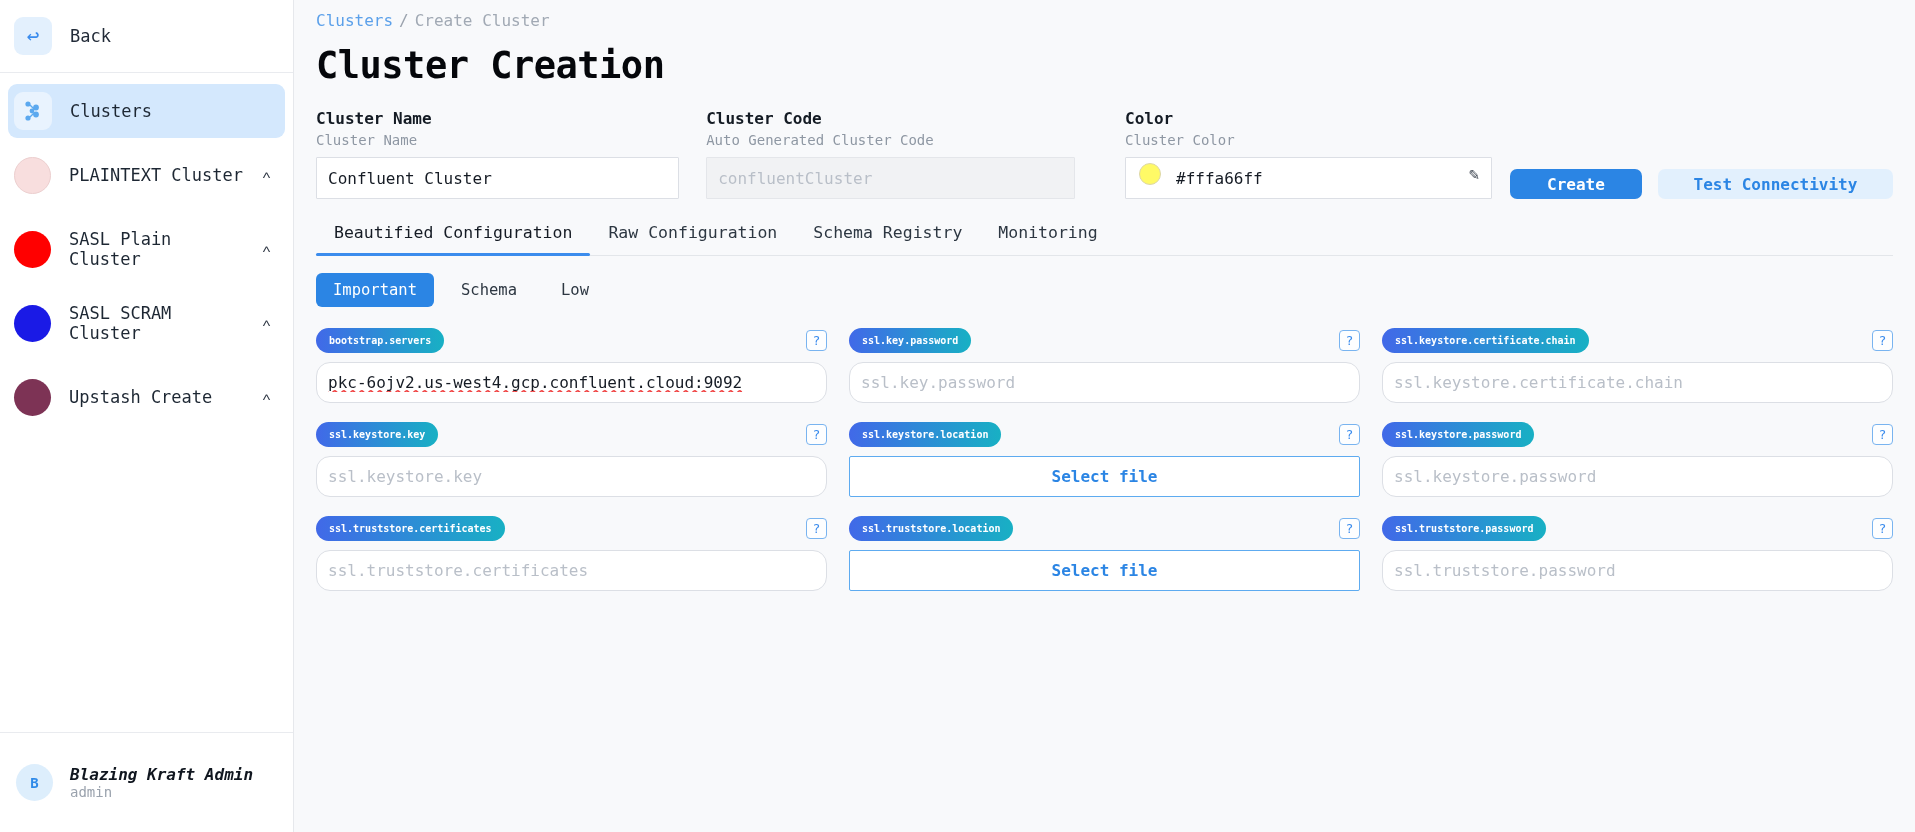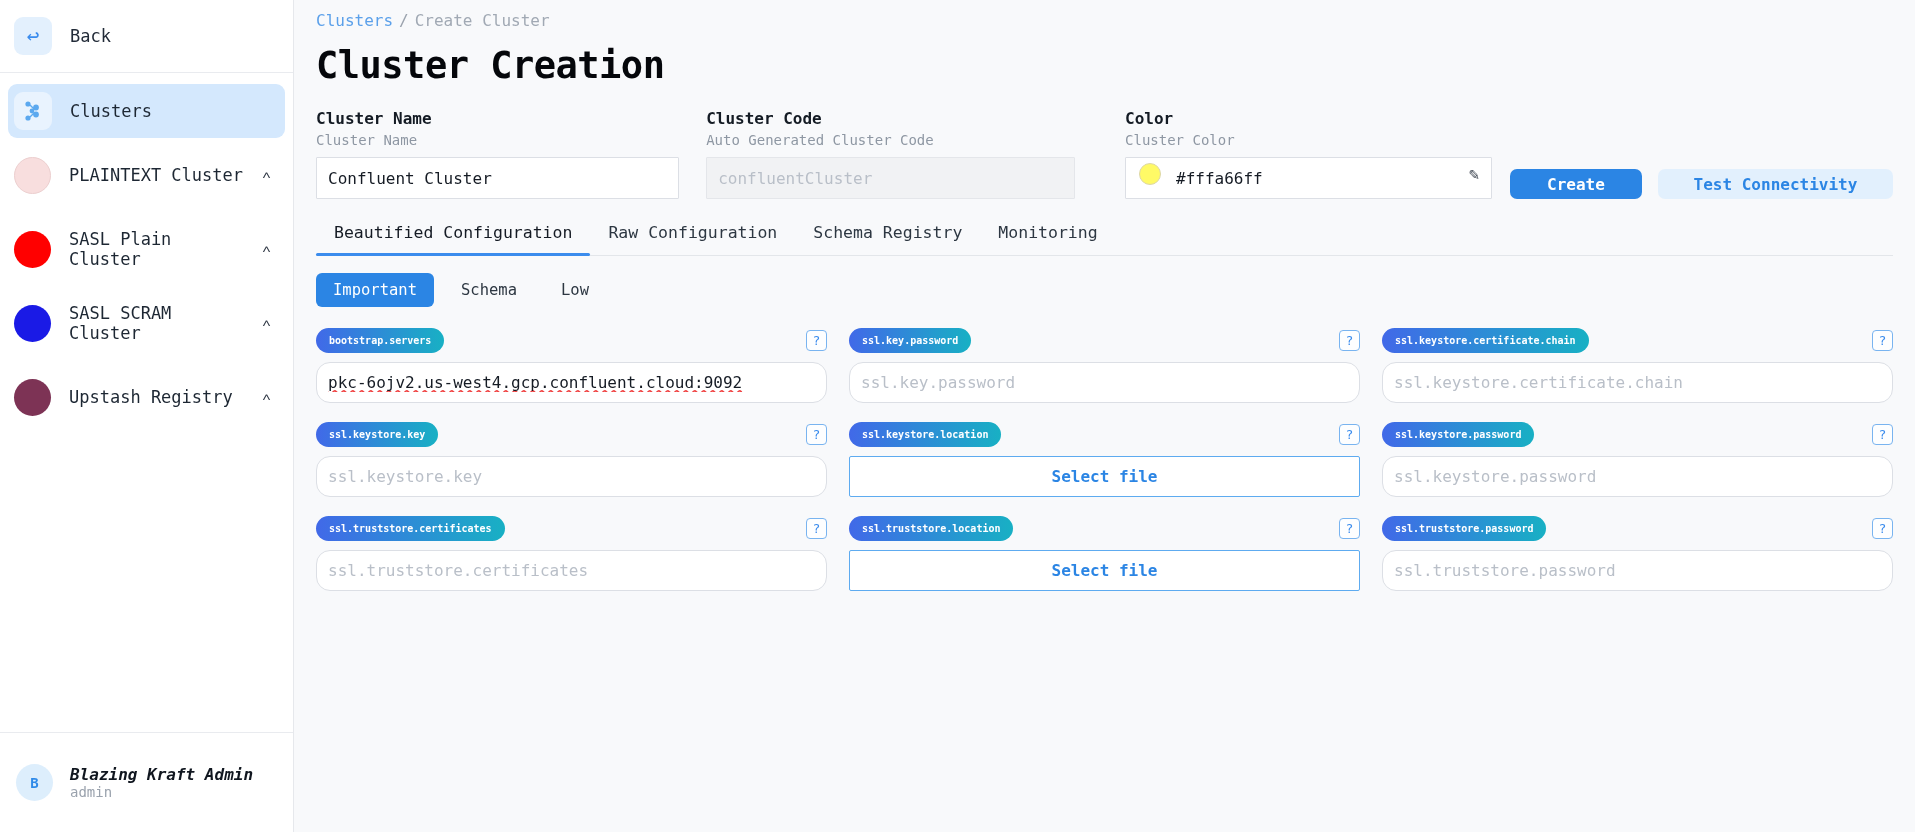--- a/index.html
+++ b/index.html
@@ -311,21 +311,21 @@
     </div>
 
     <div class="cluster-item">
       <span class="dot" style="background:#1a1ae6"></span>
       <span class="cluster-name">SASL SCRAM Cluster</span>
       <span class="chev">˄</span>
     </div>
 
     <div class="cluster-item">
       <span class="dot" style="background:#7d3355"></span>
-      <span class="cluster-name">Upstash Registry</span>
+      <span class="cluster-name">Upstash Create</span>
       <span class="chev">˄</span>
     </div>
 
     <div class="sidebar-spacer"></div>
 
     <div class="user-row">
       <span class="avatar">B</span>
       <span>
         <div class="user-name">Blazing Kraft Admin</div>
         <div class="user-role">admin</div>

